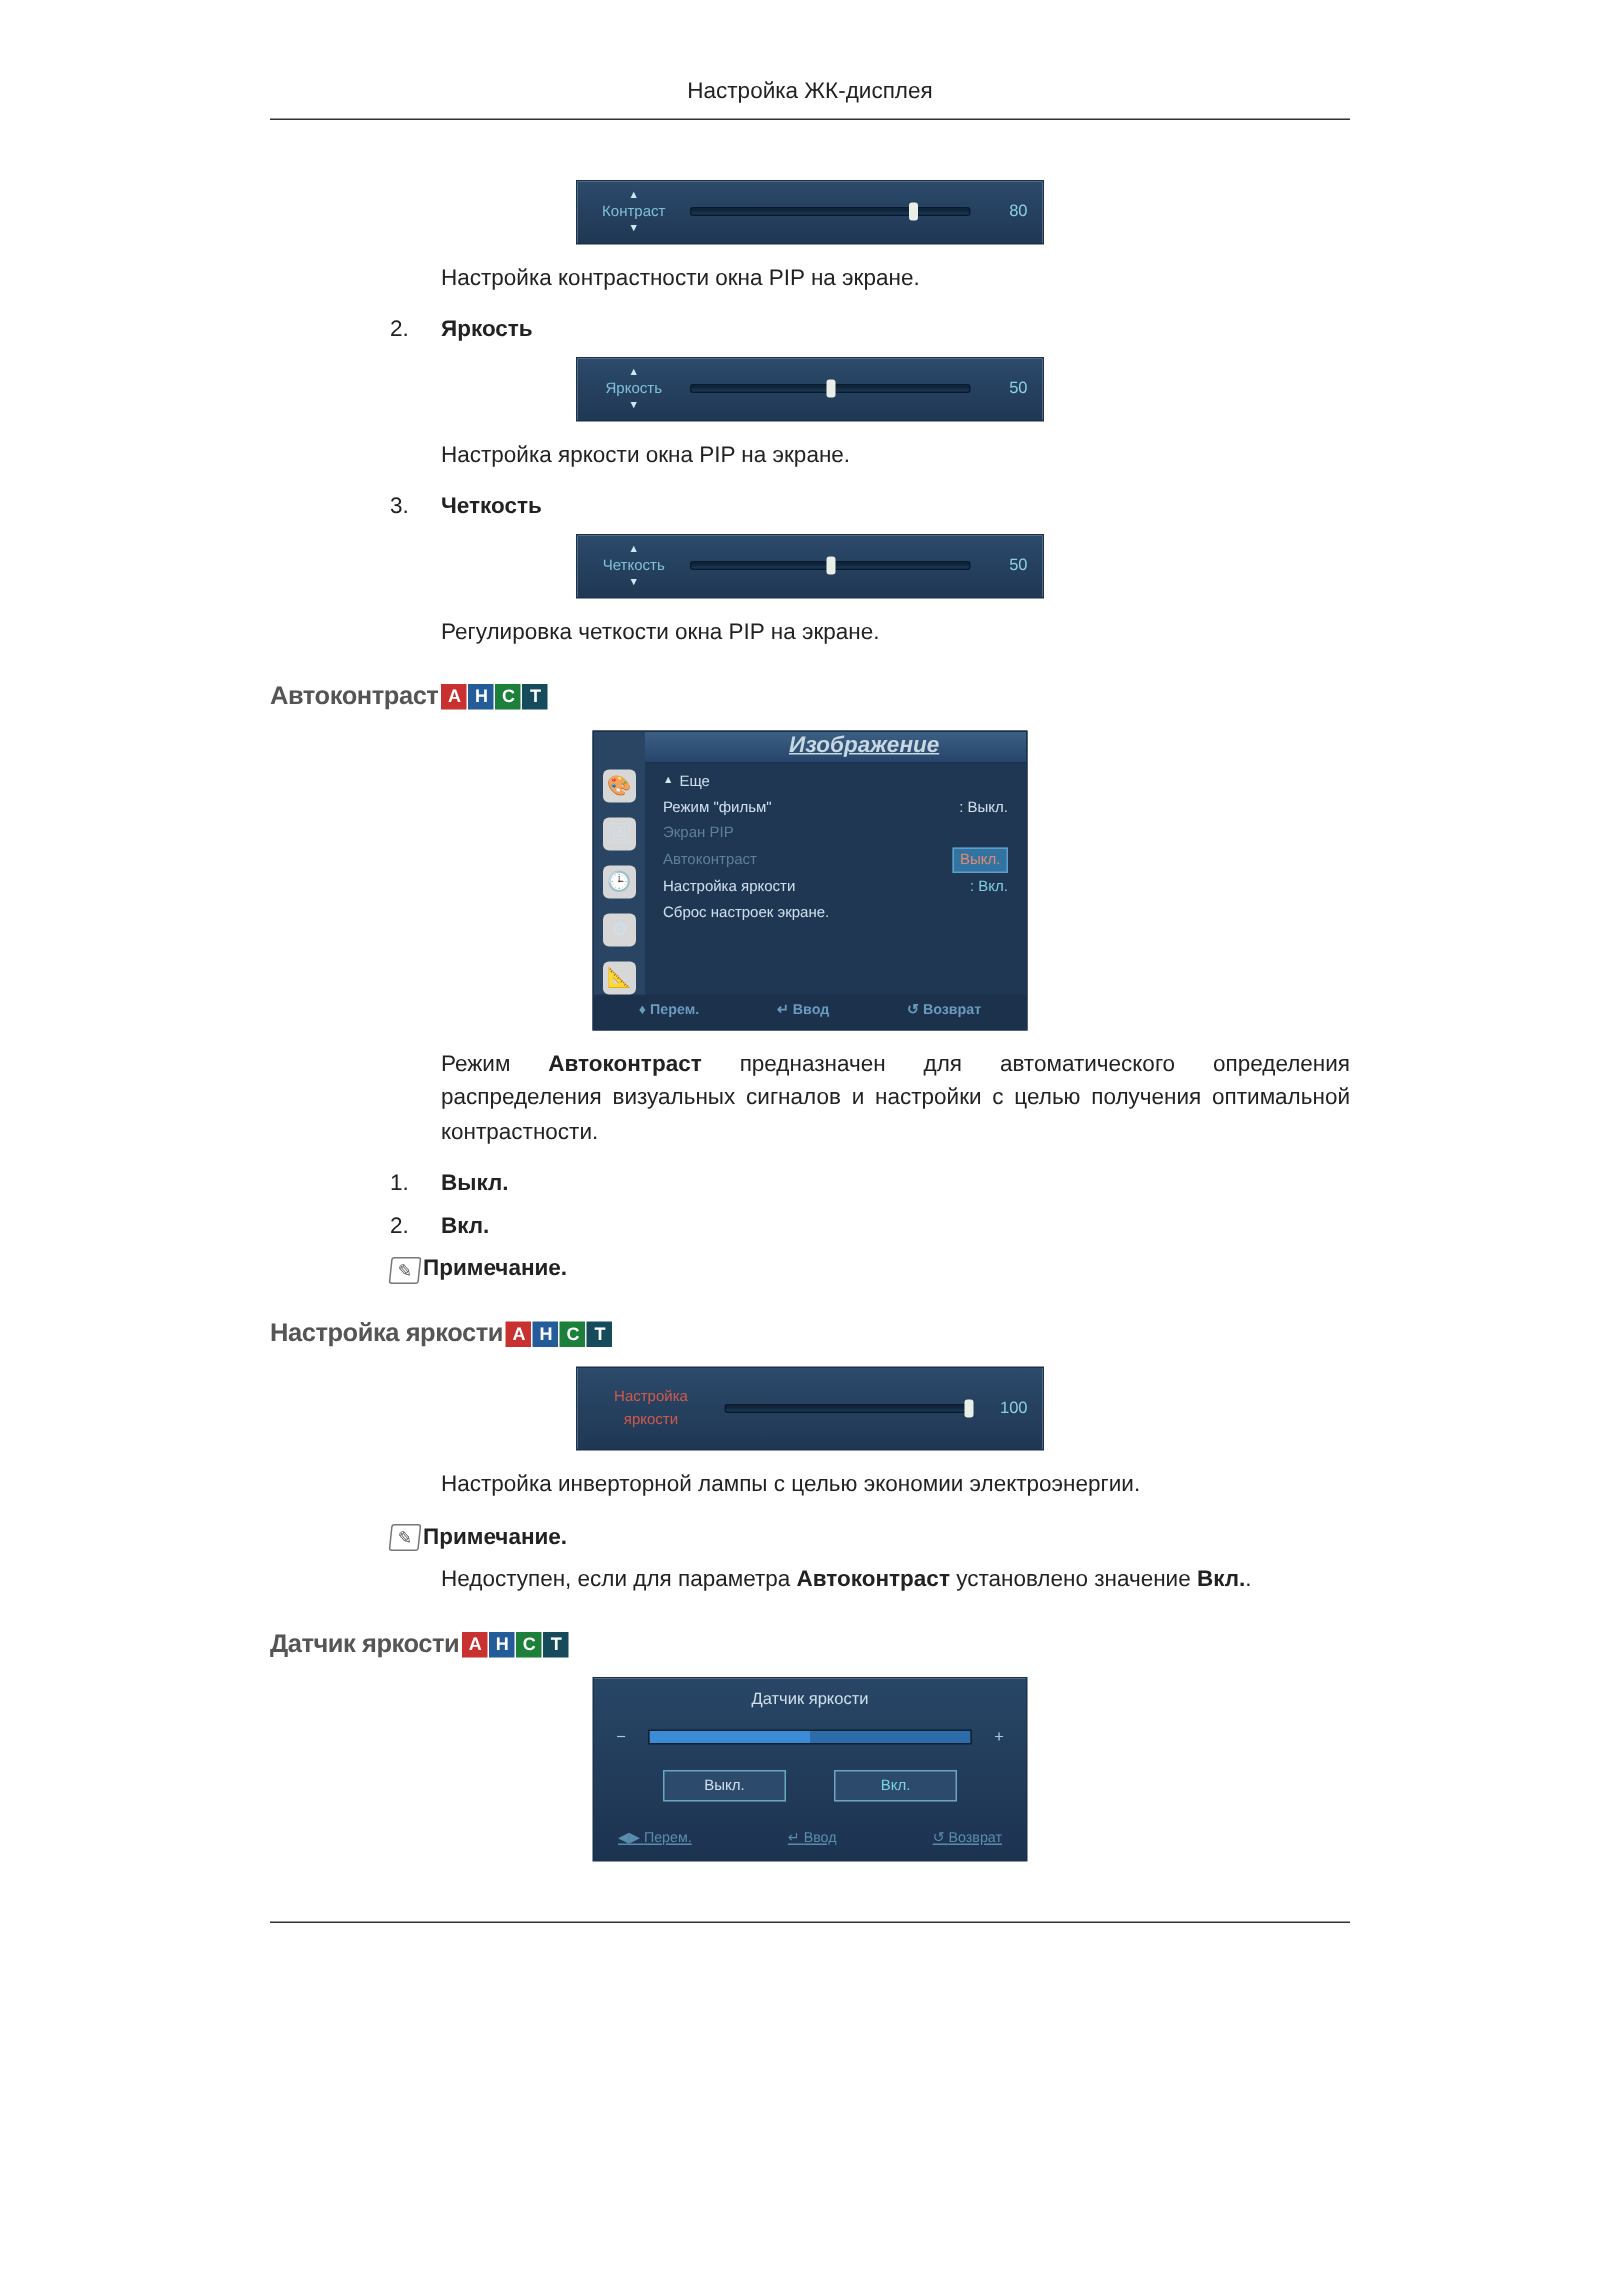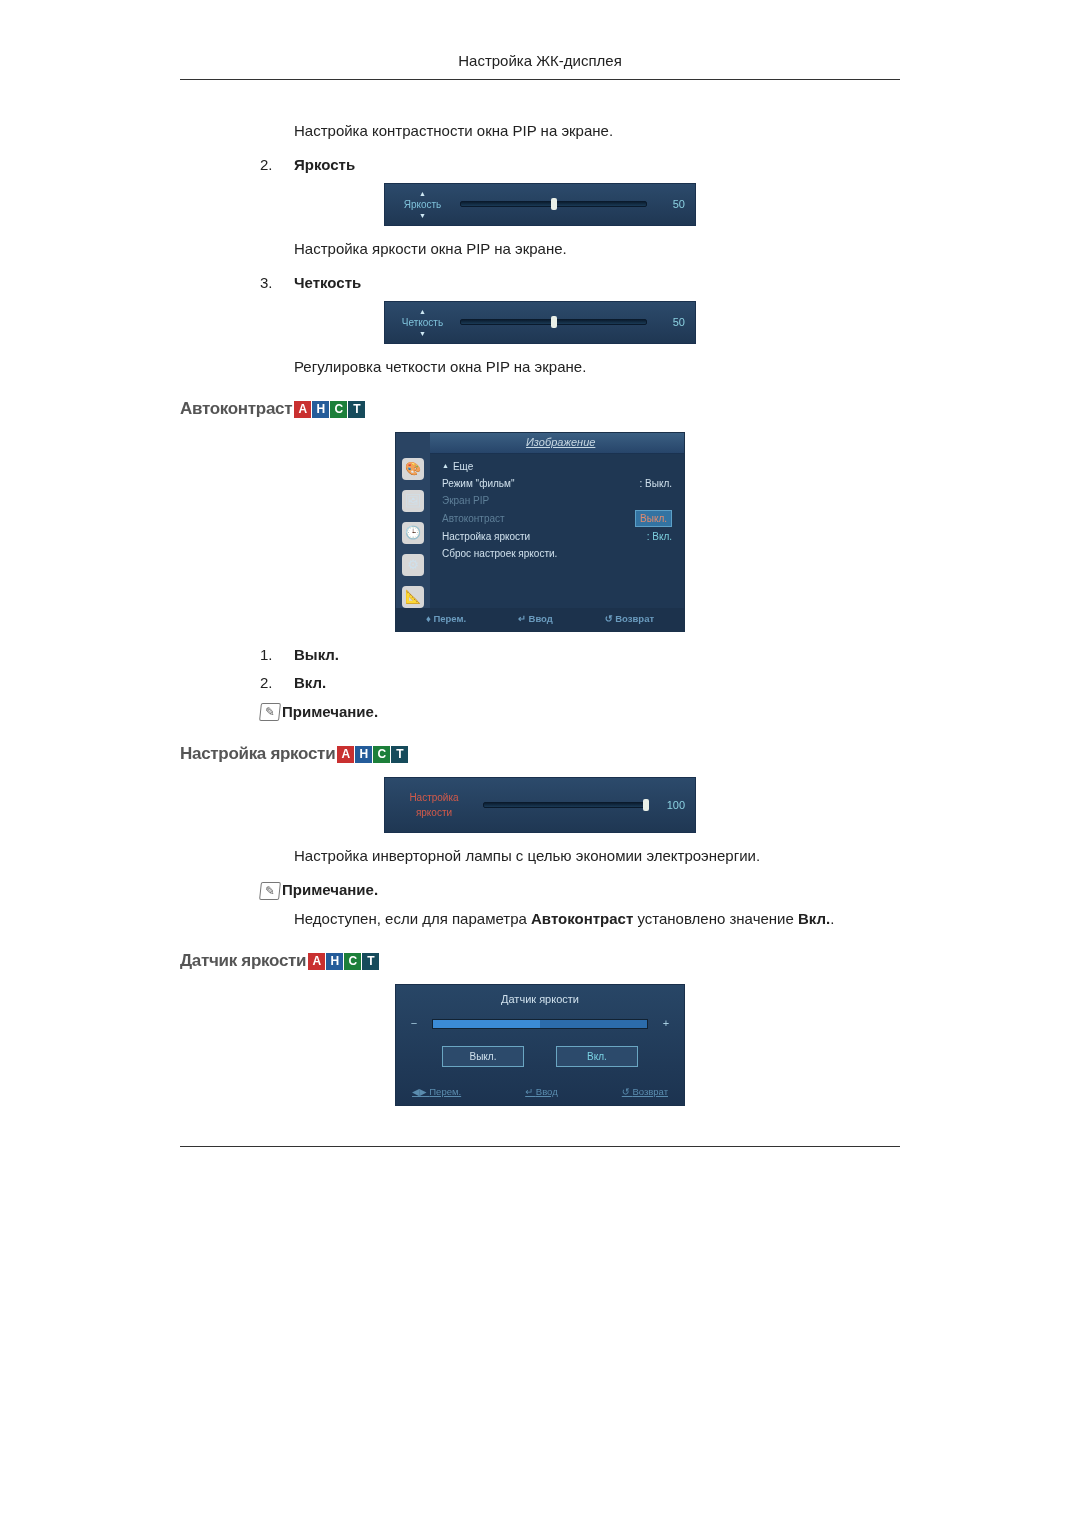--- a/index.html
+++ b/index.html
@@ -155,25 +155,26 @@
   }
   .osd-body {
     flex: 1;
   }
   .osd-titlebar {
     background: linear-gradient(#3b5f82, #27456a);
     height: 20px;
     display: flex;
     align-items: center;
     padding-left: 96px;
-    font-size: 11px;
+    font-size: 15px;
     font-style: italic;
     color: #c7d8e3;
     border-bottom: 1px solid #1a3250;
     text-decoration: underline;
+    font-weight: bold;
   }
   .osd-items {
     padding: 4px 12px;
   }
   .osd-row {
     display: flex;
     justify-content: space-between;
     padding: 1px 0;
   }
   .osd-row.dim { color: #5e7f98; }
@@ -267,20 +268,31 @@
     margin-bottom: 2px;
   }
 </style>
 </head>
 <body>
 
 <div class="page">
 
   <div class="header-title">Настройка ЖК-дисплея</div>
 
+  <div class="slider-panel">
+    <div class="label">
+      <span class="tri-up">▲</span>
+      <span>Контраст</span>
+      <span class="tri-dn">▼</span>
+    </div>
+    <div class="track">
+      <div class="thumb" style="left:80%;"></div>
+    </div>
+    <div class="value">80</div>
+  </div>
 
   <div class="content-block">Настройка контрастности окна PIP на экране.</div>
 
   <div class="list-row">
     <span class="list-num">2.</span>
     <b>Яркость</b>
   </div>
 
   <div class="slider-panel">
     <div class="label">
@@ -351,32 +363,35 @@
             </div>
           <div class="osd-row dim hl">
               <span class="lbl">Автоконтраст</span>
               <span class="val" style="color:#e28a6e">Выкл.</span>
             </div>
           <div class="osd-row hl2">
               <span class="lbl">Настройка яркости</span>
               <span class="val">: <span>Вкл.</span></span>
             </div>
           <div class="osd-row">
-              <span class="lbl">Сброс настроек яркости.</span>
+              <span class="lbl">Сброс настроек экране.</span>
             </div>
         </div>
       </div>
     </div>
     <div class="osd-footer">
       <span>♦ <span>Перем.</span></span>
       <span>↵ <span>Ввод</span></span>
       <span>↺ <span>Возврат</span></span>
     </div>
   </div>
 
+  <div class="content-block" style="text-align:justify;">
+    <span>Режим </span><b>Автоконтраст</b><span> предназначен для автоматического определения распределения визуальных сигналов и настройки с целью получения оптимальной контрастности.</span>
+  </div>
 
   <div class="list-row">
     <span class="list-num">1.</span>
     <b>Выкл.</b>
   </div>
   <div class="list-row">
     <span class="list-num">2.</span>
     <b>Вкл.</b>
   </div>
 

